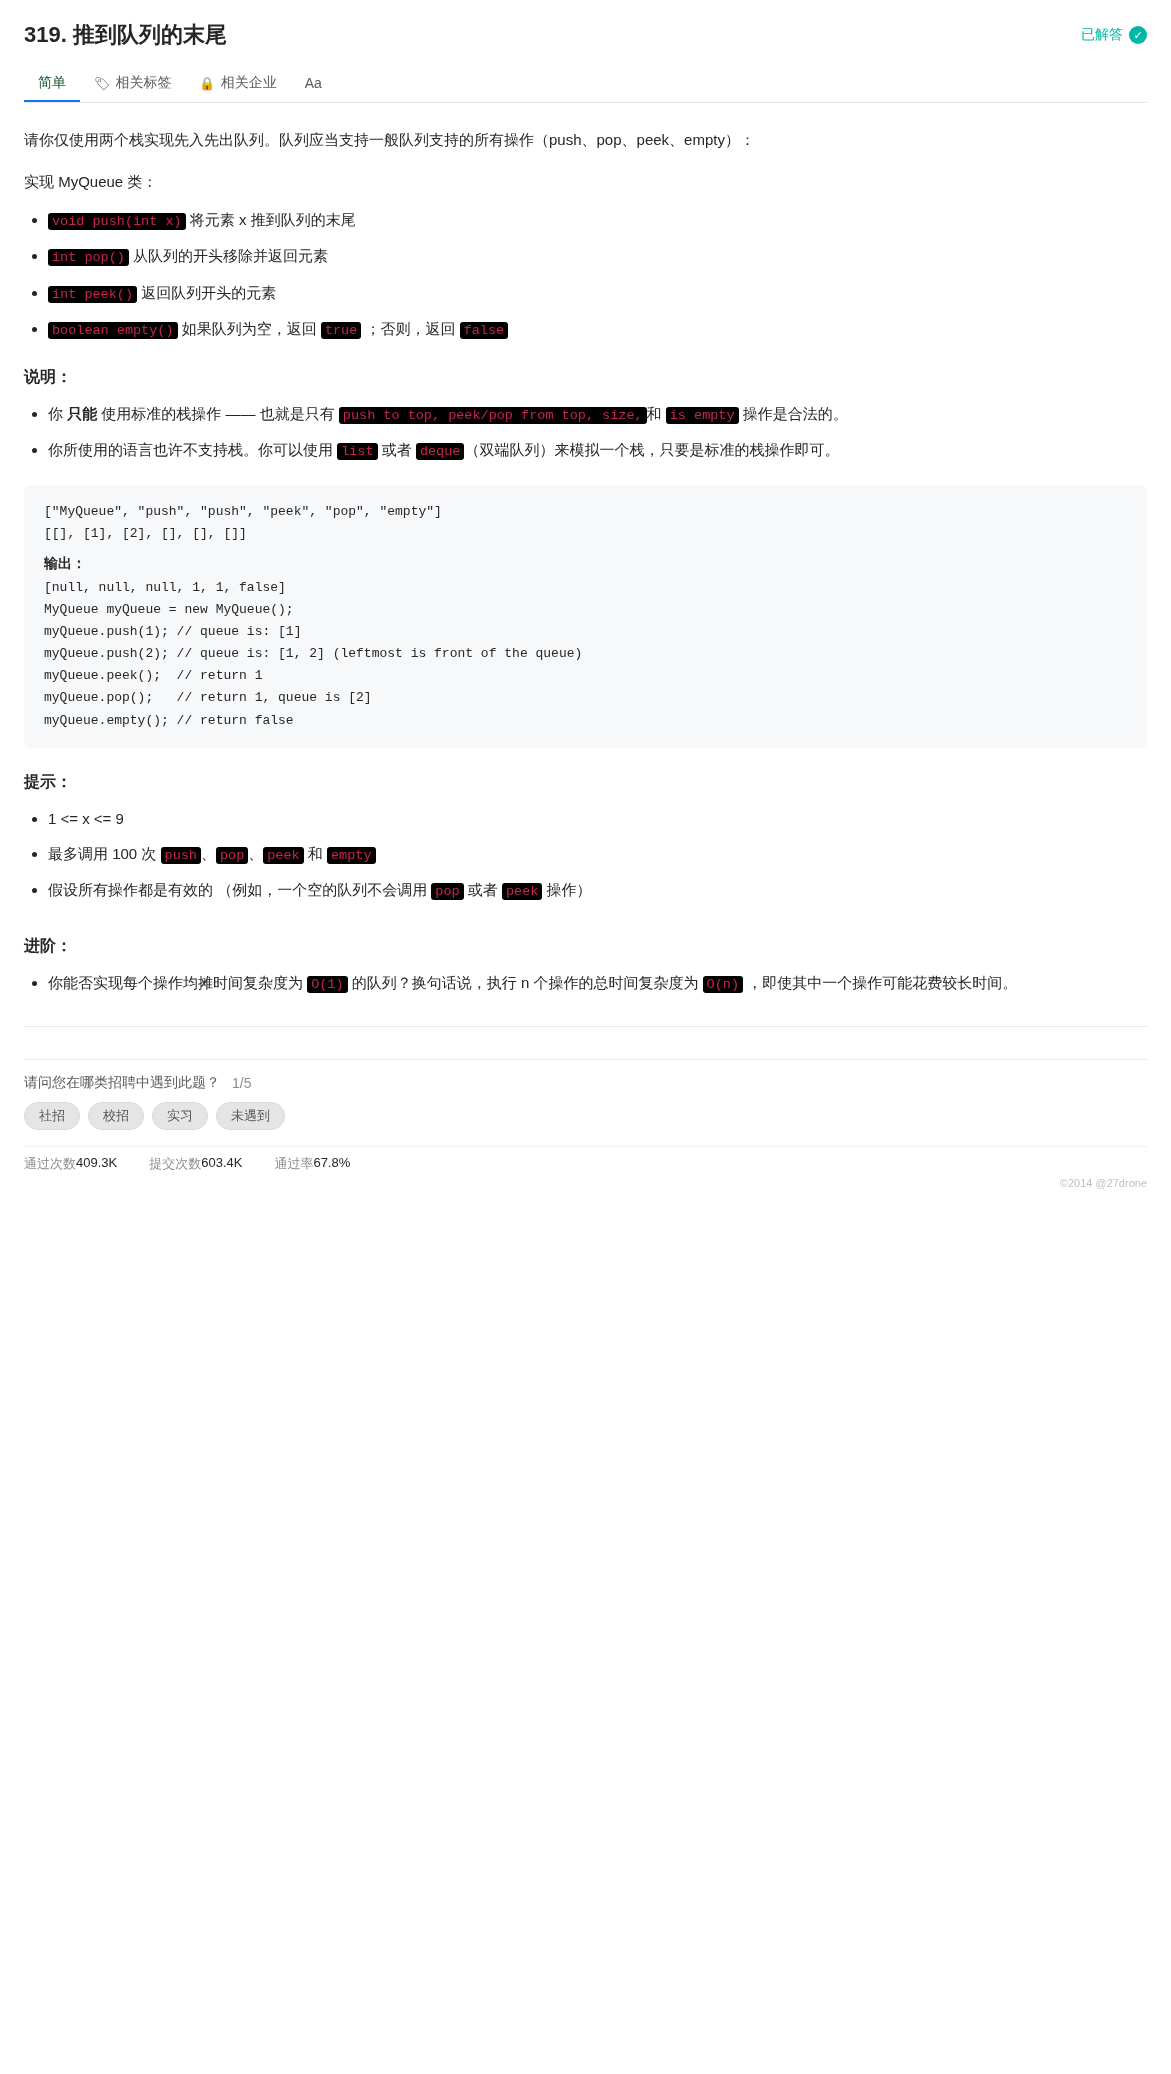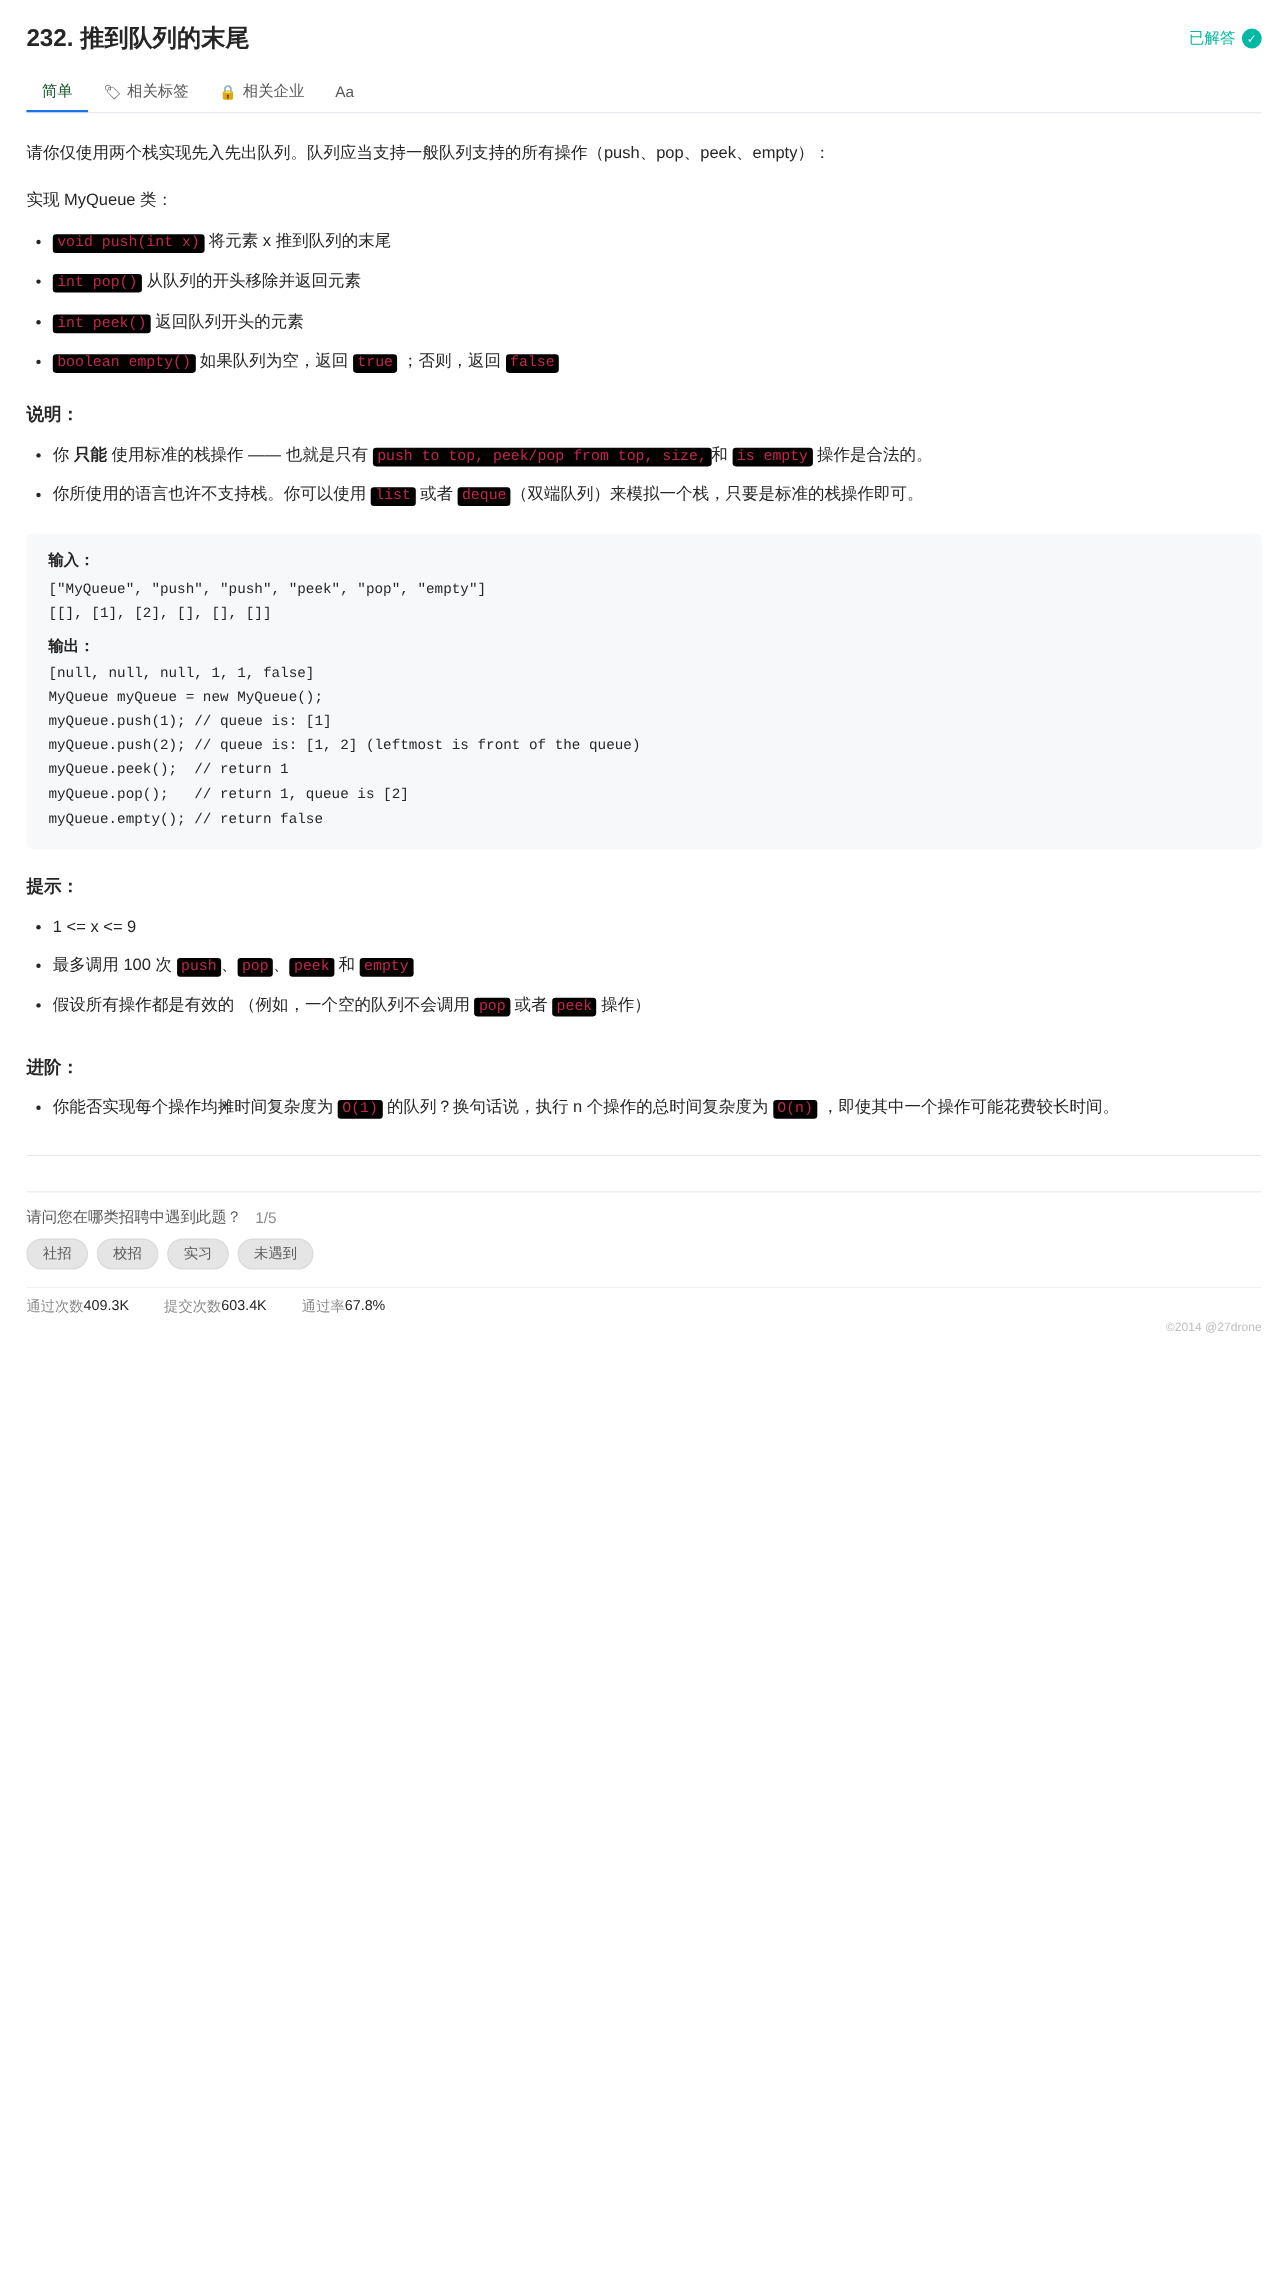--- a/index.html
+++ b/index.html
@@ -191,21 +191,21 @@
       text-align: right;
       padding-top: 4px;
     }
     .bold { font-weight: bold; }
   </style>
 </head>
 <body>
 
 <div class="title-row">
   <div class="title">
-    <span>232.</span>
+    <span>319.</span>
     <span> </span>
     <span>推到队列的末尾</span>
   </div>
   <div class="solved-badge">
     <span>已解答</span>
     <span class="solved-icon">✓</span>
   </div>
 </div>
 
 <div class="tabs">
@@ -258,21 +258,20 @@
   <li>
     你 <span class="bold">只能</span> 使用标准的栈操作 —— 也就是只有 <code>push to top, peek/pop from top, size,</code>和 <code>is empty</code> 操作是合法的。
   </li>
   <li>
     你所使用的语言也许不支持栈。你可以使用 <code>list</code> 或者 <code>deque</code>（双端队列）来模拟一个栈，只要是标准的栈操作即可。
   </li>
 </ul>
 
 <div style="margin-bottom: 12px;">
   <div class="example-box">
-    <div class="example-label">输入：</div>
     <div class="mono-block">["MyQueue", "push", "push", "peek", "pop", "empty"]</div>
     <div class="mono-block">[[], [1], [2], [], [], []]</div>
     <div class="output-label">输出：</div>
     <div class="mono-block">[null, null, null, 1, 1, false]</div>
     <div class="mono-block" id="explain-lines">MyQueue myQueue = new MyQueue();
 myQueue.push(1); // queue is: [1]
 myQueue.push(2); // queue is: [1, 2] (leftmost is front of the queue)
 myQueue.peek();  // return 1
 myQueue.pop();   // return 1, queue is [2]
 myQueue.empty(); // return false</div>

